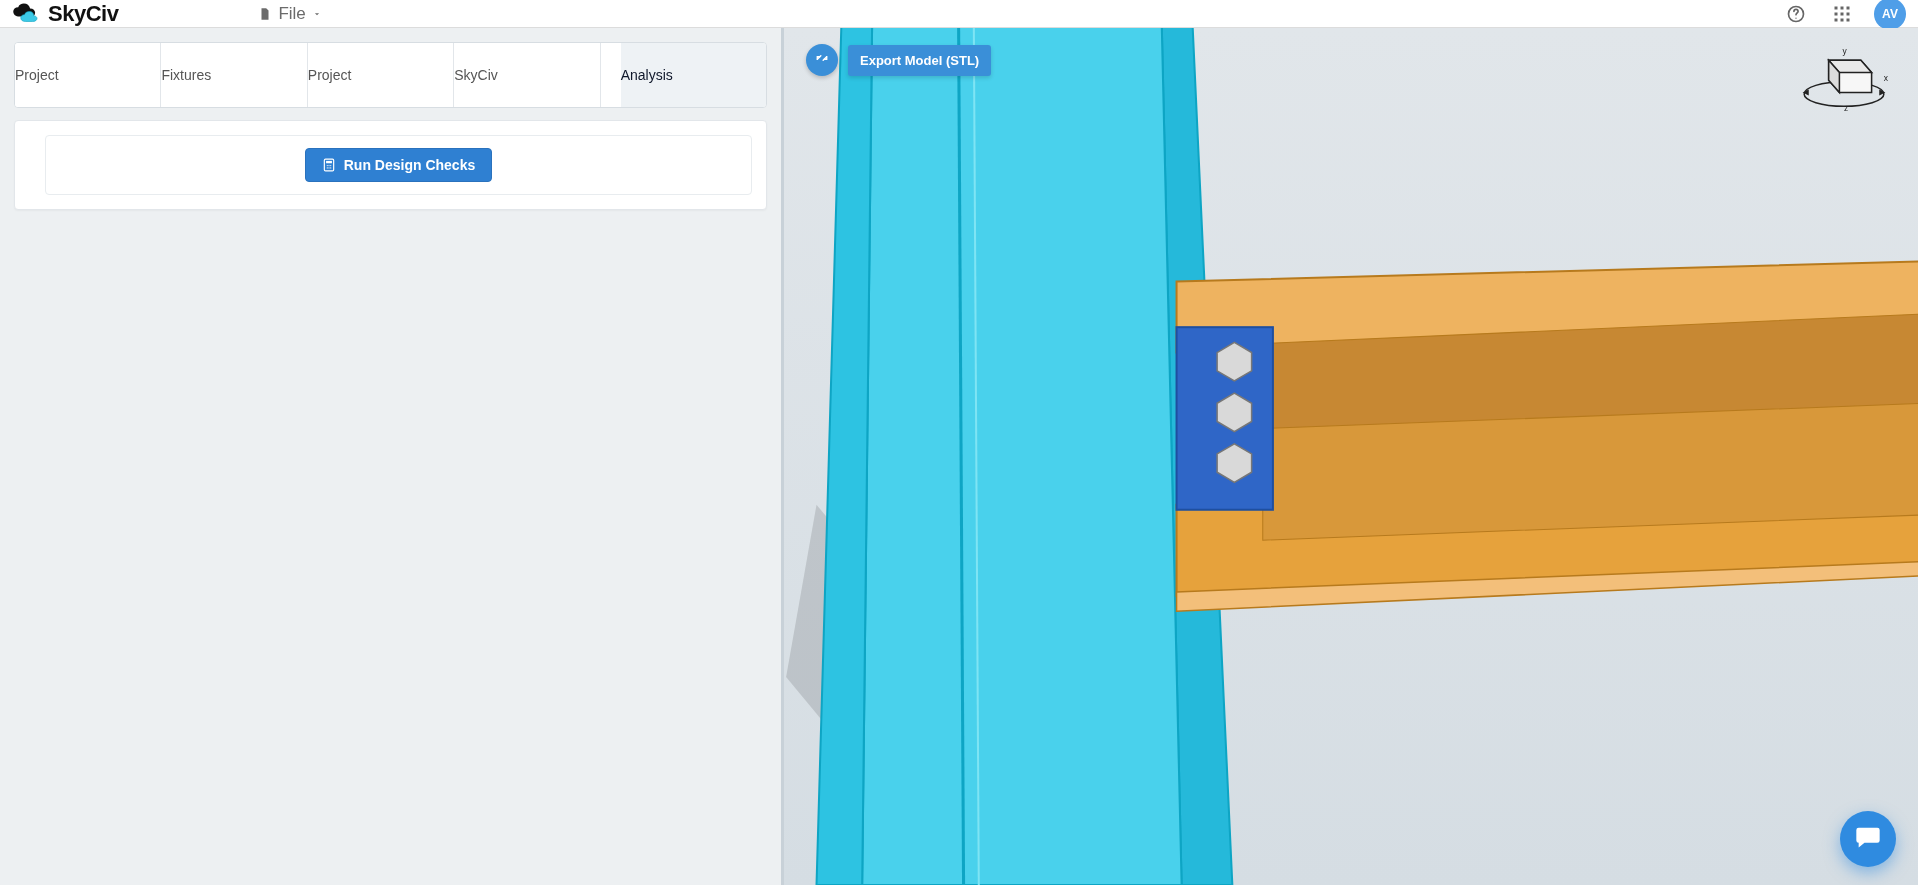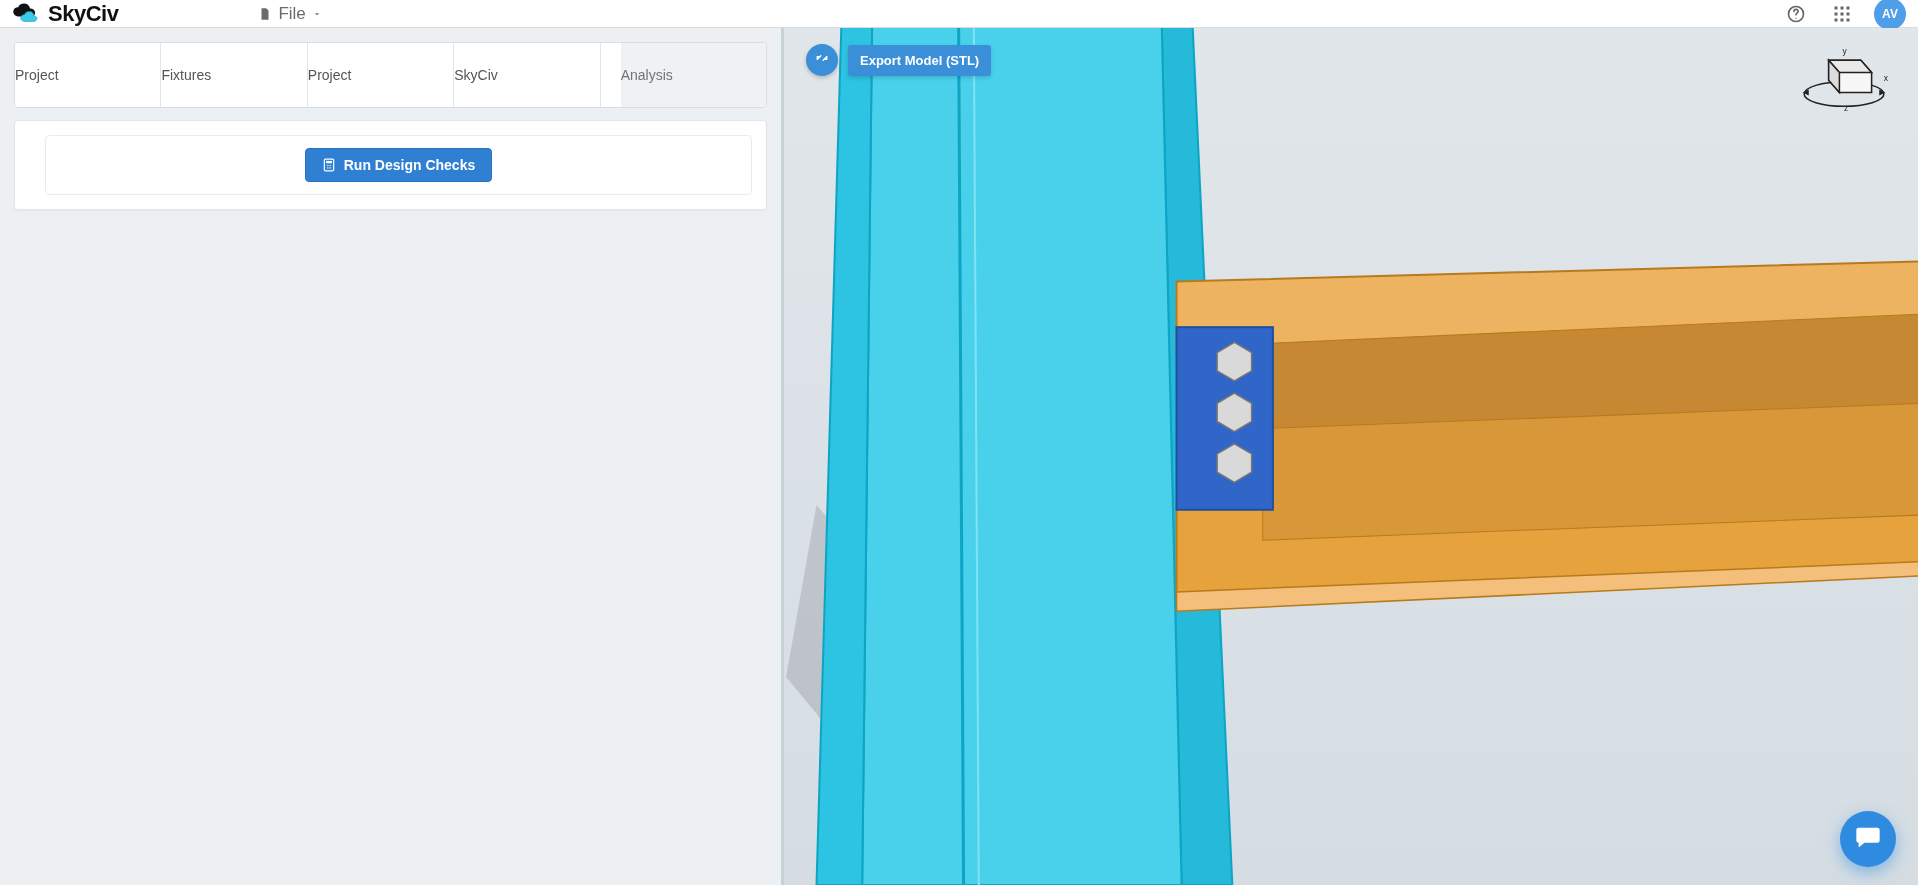--- a/index.html
+++ b/index.html
@@ -61,21 +61,21 @@
     padding: 24px 0;
     font-size: 14px; color: #555;
     background: #fff;
     border-right: 1px solid #e2e6ea;
     cursor: pointer;
     position: relative;
   }
   .tab:last-child { border-right: none; }
   .tab.active {
     background: #eef2f5;
-    color: #737373;
+    color: #0f172a;
     margin-left: 20px;
   }
   .tab.active::after{
     content:"";
     position:absolute;
     left:50%; transform:translateX(-50%);
     bottom:-7px;
     border-left:7px solid transparent;
     border-right:7px solid transparent;
     border-top:7px solid #eef2f5;

